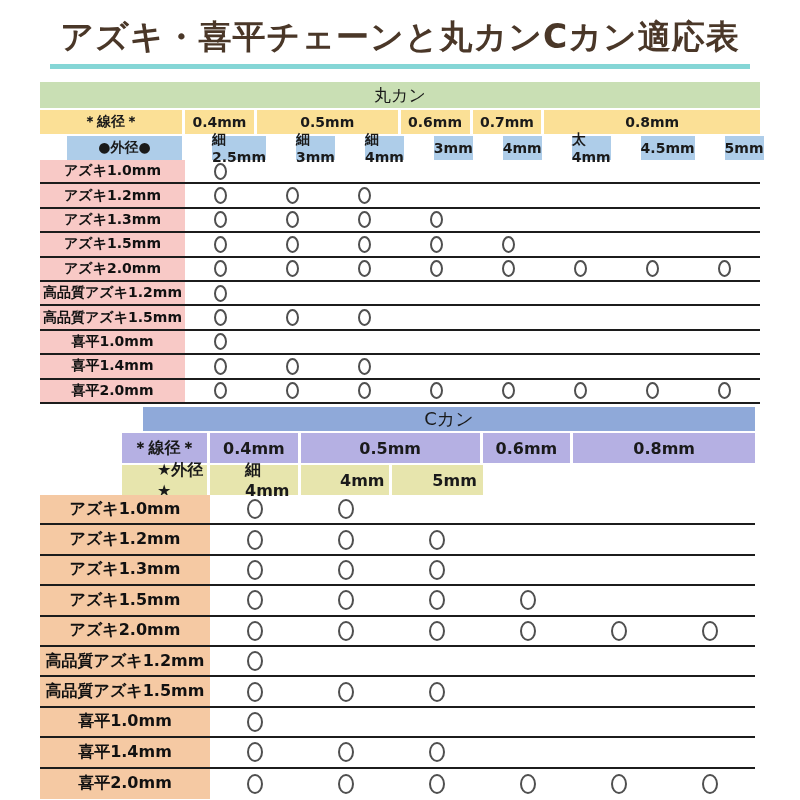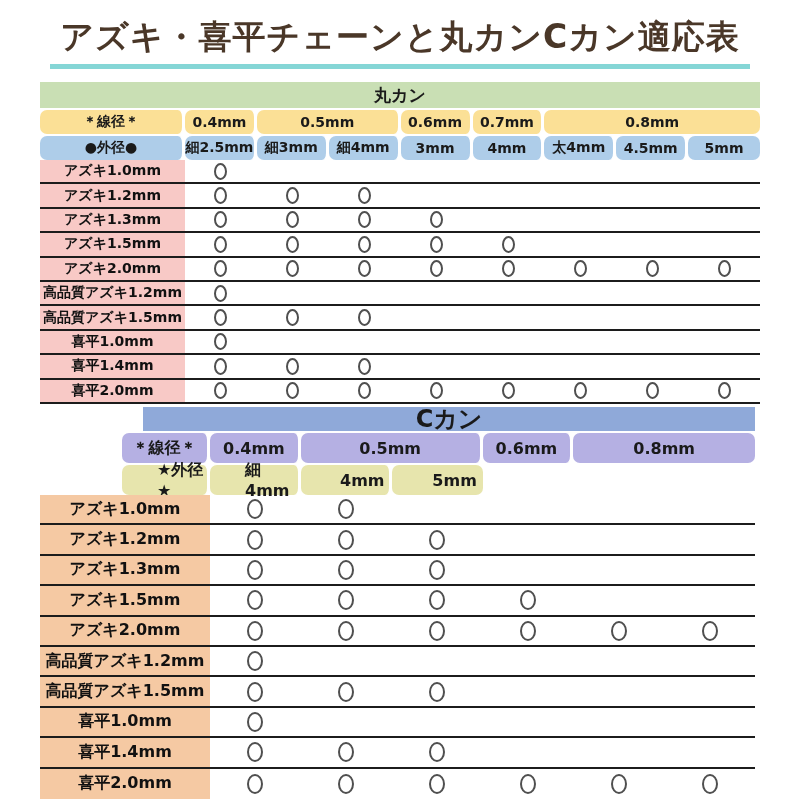--- a/index.html
+++ b/index.html
@@ -21,40 +21,39 @@
     padding:0 10px 4px 10px;
   }
 
   
   .table { position:absolute; }
   .t1 { left:40px; top:82px;  width:720px; }
   .t2 { left:40px; top:407px; width:715px; }
 
   .head-bar {
     display:flex; align-items:center; justify-content:center;
-    font-weight:bold; color:#1a1a1a;
+    font-weight:normal; color:#1a1a1a;
   }
   .t1 .head-bar { height:26px; background:var(--mk-green); font-size:17px; }
-  .t2 .head-bar { height:24px; background:var(--ck-blue);  font-size:24px; margin-left:103px; }
+  .t2 .head-bar { height:24px; background:var(--ck-blue);  font-size:18px; margin-left:103px; }
 
   .head-row { display:grid; margin-top:2px; }
   .t1 .head-row { grid-template-columns:145px repeat(8,1fr); }
   .t2 .head-row { grid-template-columns:88px repeat(6,1fr); margin-left:82px; }
 
   .head-cell {
     display:flex; align-items:center; justify-content:center;
     font-weight:bold; color:#1a1a1a;
     border-right:3px solid #ffffff;
-    border-radius:7px;
   }
   .head-cell:last-child { border-right:none; }
   .t1 .head-row .head-cell { height:24px; font-size:14px; }
   .t2 .head-row .head-cell { height:30px; font-size:16px; }
   .t1 .wire .head-cell { background:var(--mk-yellow); }
-  .t1 .od   .head-cell { background:var(--mk-blue); }
+  .t1 .od   .head-cell { background:var(--mk-blue);margin-left:27px; }
   .t2 .wire .head-cell { background:var(--ck-lav); }
   .t2 .od   .head-cell { background:var(--ck-olive);padding-left:35px; }
 
   .body-row { display:grid; border-bottom:2px solid var(--row-line); }
   .t1 .body-row { grid-template-columns:145px repeat(8,1fr); height:24.4px; }
   .t2 .body-row { grid-template-columns:170px repeat(6,1fr); height:30.4px; }
   .t2 .tbody .body-row:last-child { border-bottom:none; }
 
   .row-label {
     display:flex; align-items:center; justify-content:center;

